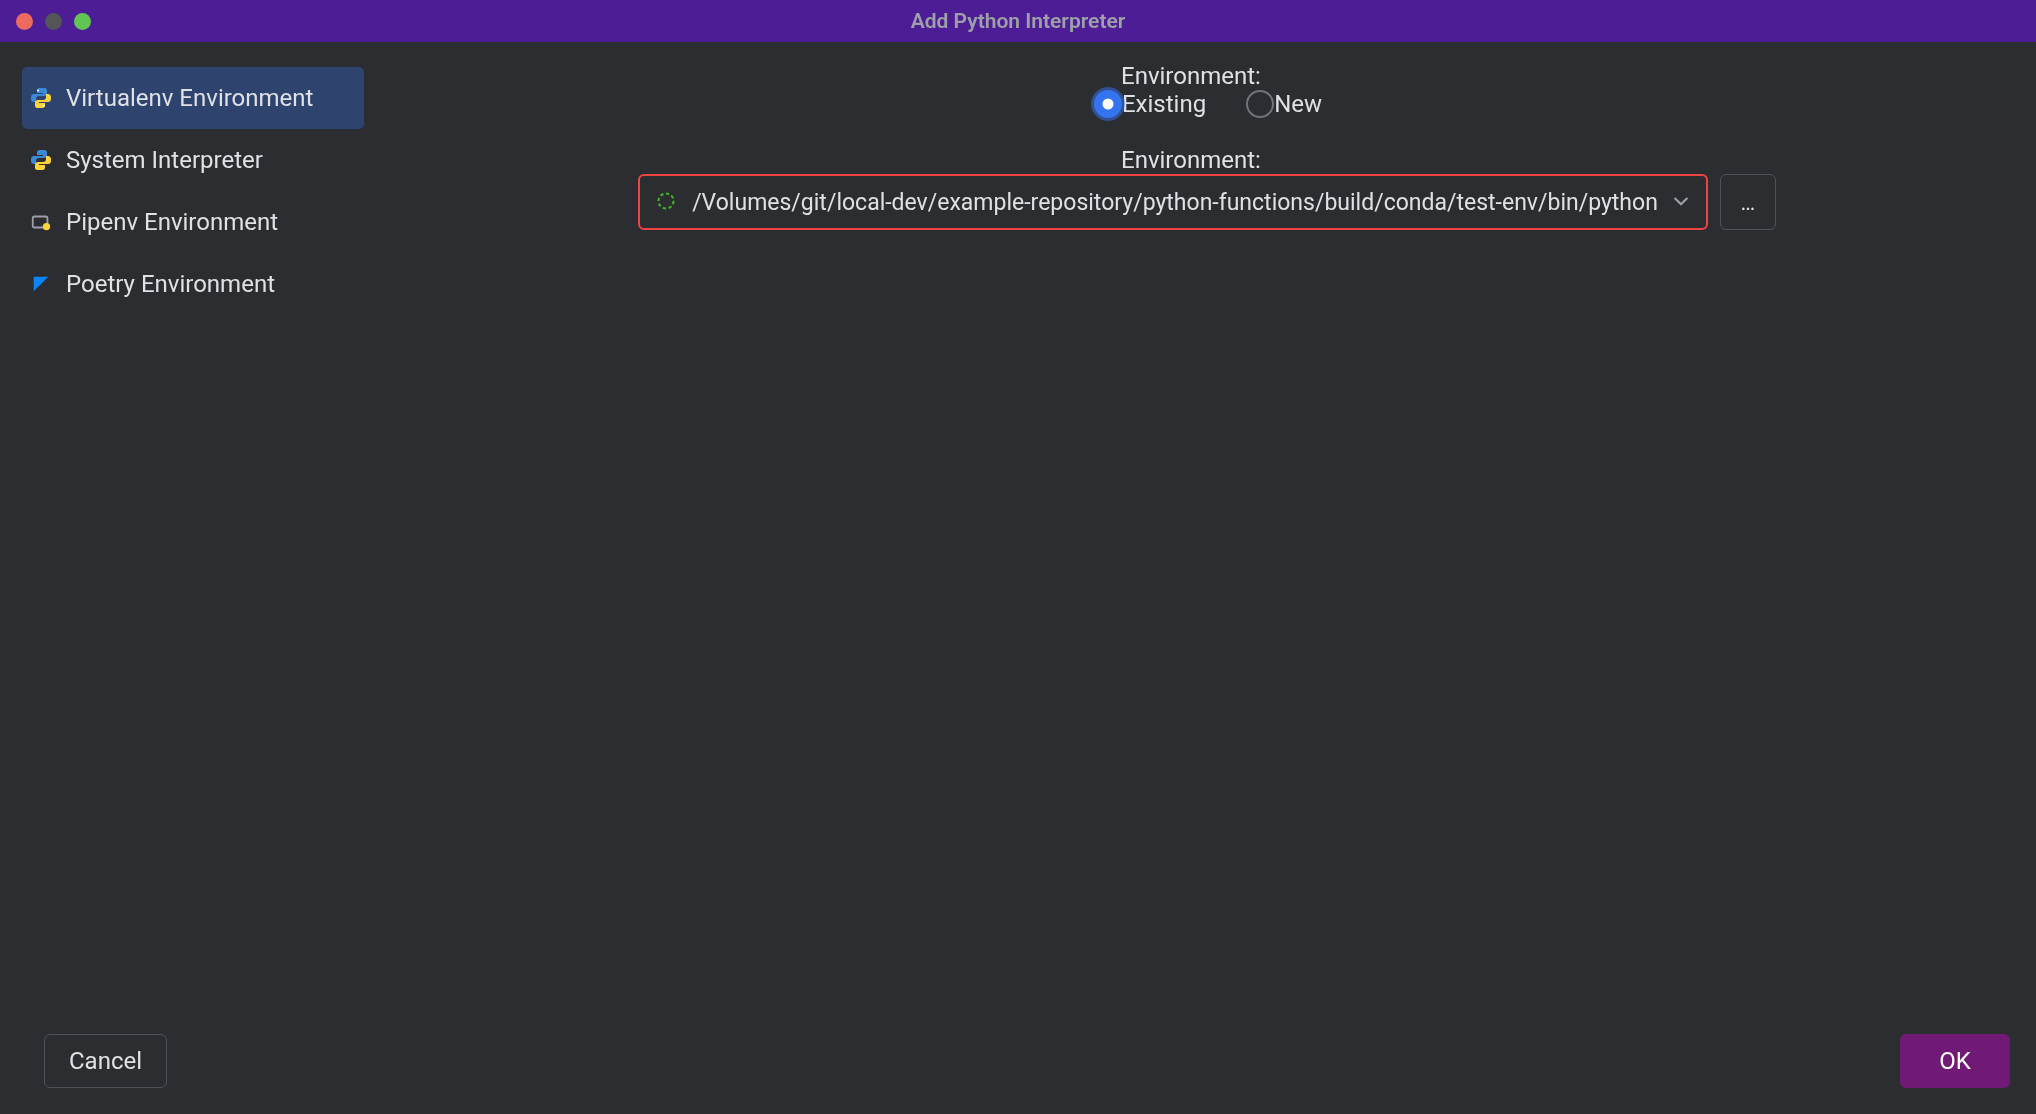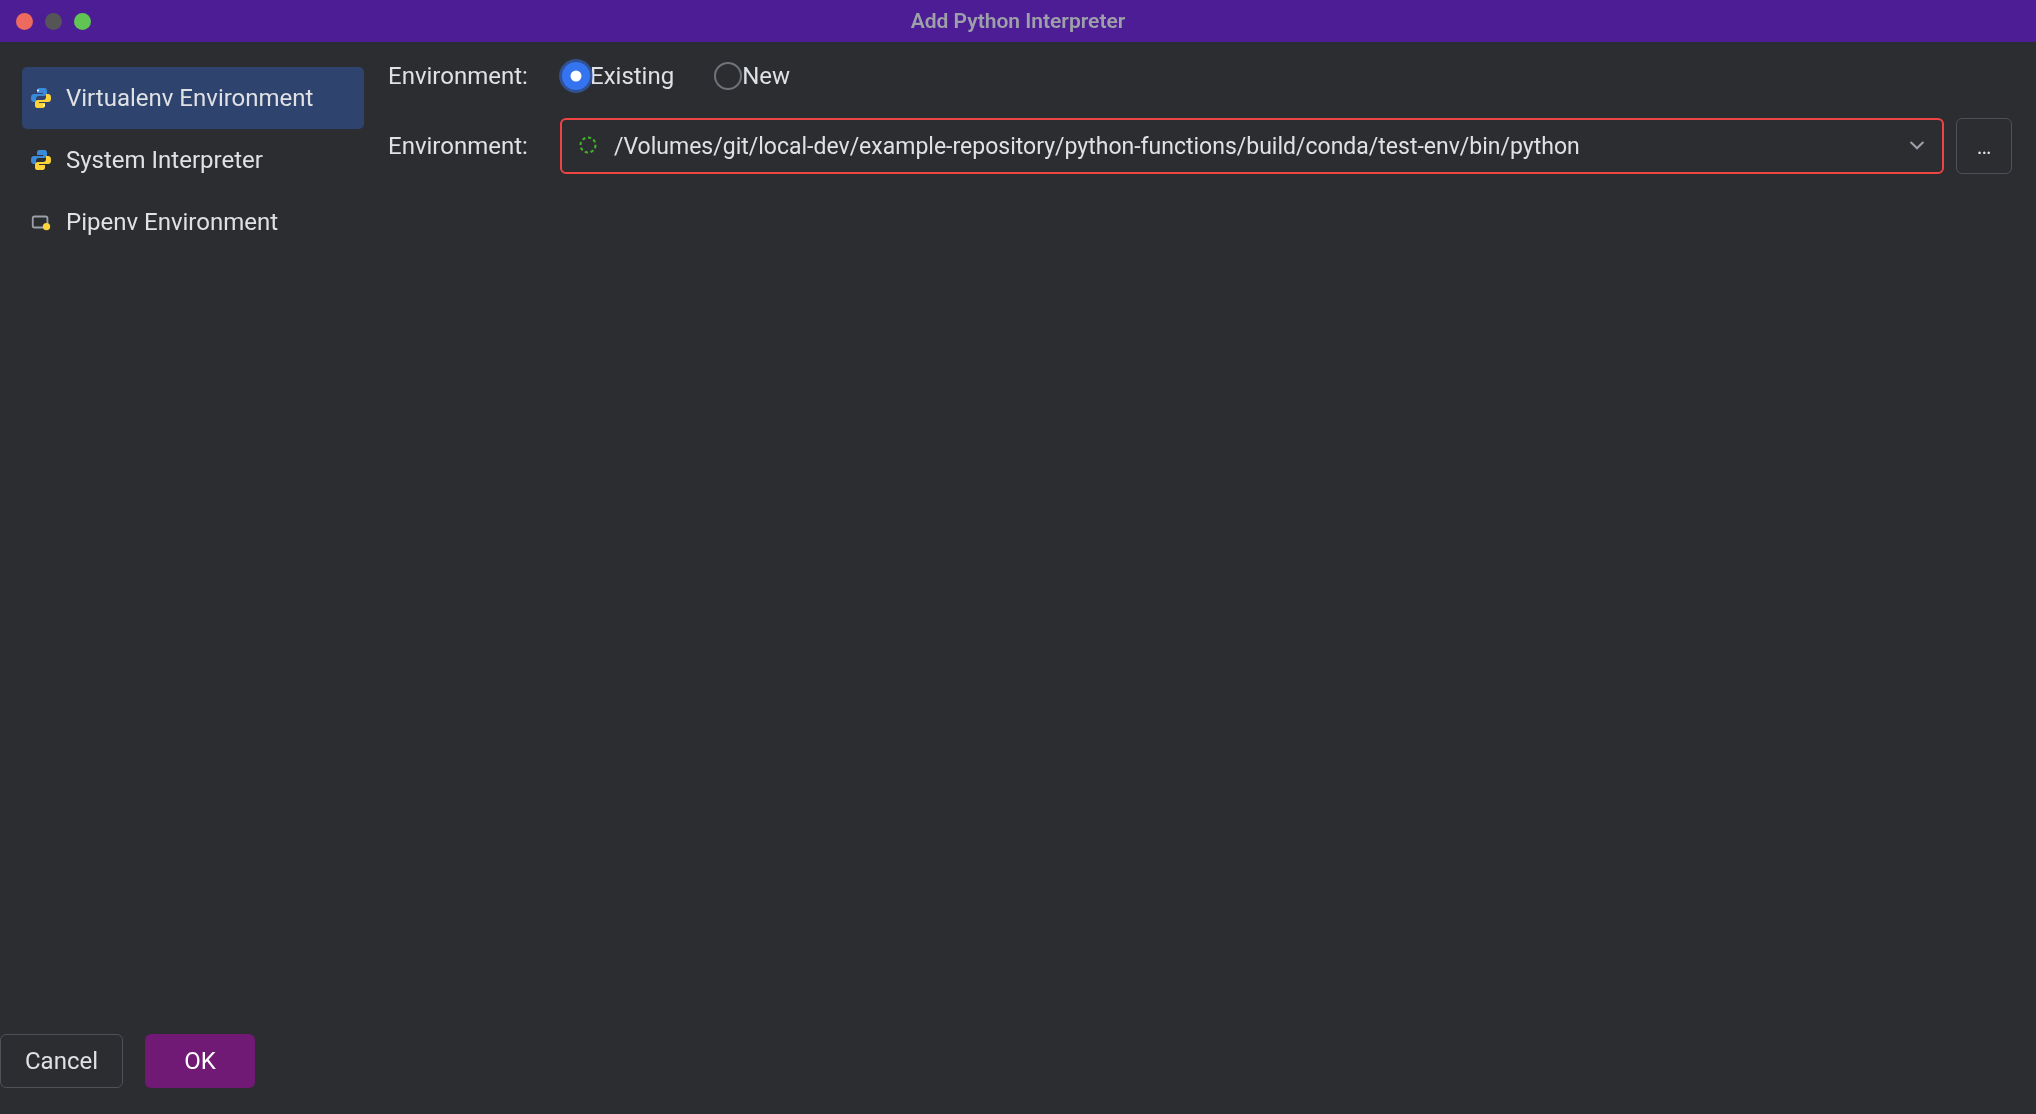--- a/index.html
+++ b/index.html
@@ -82,20 +82,21 @@
     
     .content {
       flex: 1;
       padding: 0 24px 0 8px;
     }
 
     .form-row {
       display: flex;
       align-items: center;
       margin-bottom: 28px;
+      flex-direction: column;
     }
     .form-label {
       width: 158px;
       font-size: 24px;
       color: #dfe1e5;
     }
 
     
     .radio-group {
       display: flex;
@@ -185,23 +186,24 @@
       align-items: center;
       justify-content: center;
       font-size: 22px;
       color: #dfe1e5;
       cursor: pointer;
     }
 
     
     .footer {
       display: flex;
-      justify-content: flex-start;
+      justify-content: space-between;
       gap: 22px;
       padding: 18px 26px 26px 0;
+      margin-left: 44px;
     }
     .btn {
       min-width: 110px;
       height: 54px;
       border-radius: 6px;
       font-size: 24px;
       display: inline-flex;
       align-items: center;
       justify-content: center;
       cursor: pointer;
@@ -260,20 +262,28 @@
     <div class="sidebar-item">
       <span class="icon">
         <svg viewBox="0 0 24 24" width="22" height="22">
           <rect x="3" y="6" width="16" height="12" rx="2" fill="none" stroke="#9da0a8" stroke-width="2"></rect>
           <circle cx="18" cy="17" r="4" fill="#ffd43b"></circle>
         </svg>
       </span>
       <span>Pipenv Environment</span>
     </div>
 
+    <div class="sidebar-item">
+      <span class="icon">
+        <svg viewBox="0 0 24 24" width="22" height="22">
+          <path d="M4 4 L20 4 L4 20 Z" fill="#0a84ff"></path>
+        </svg>
+      </span>
+      <span>Poetry Environment</span>
+    </div>
   </div>
 
   <div class="content">
 
     <div class="form-row">
       <div class="form-label">Environment:</div>
       <div class="radio-group">
         <div class="radio selected">
           <span class="radio-circle"></span>
           <span class="radio-label">Existing</span>

